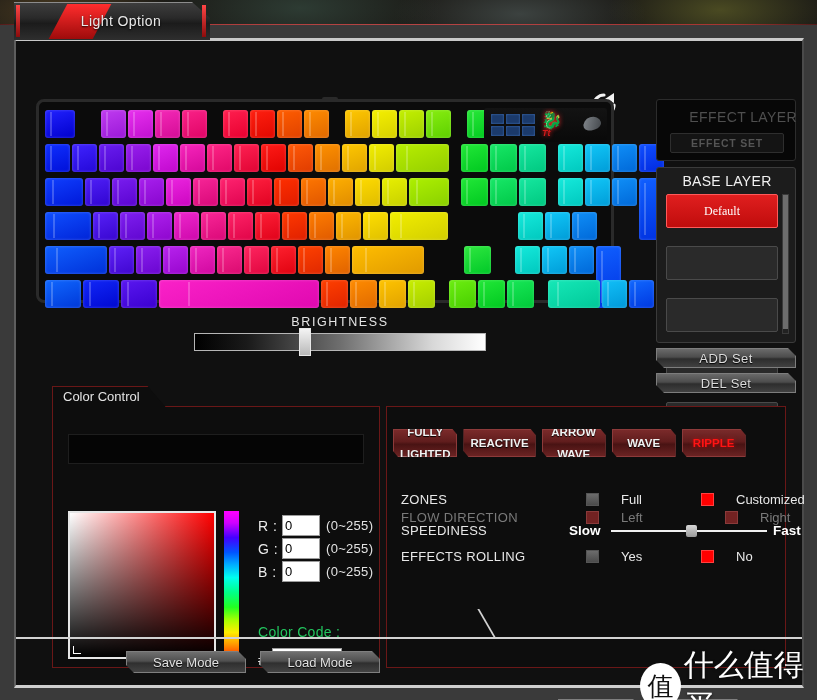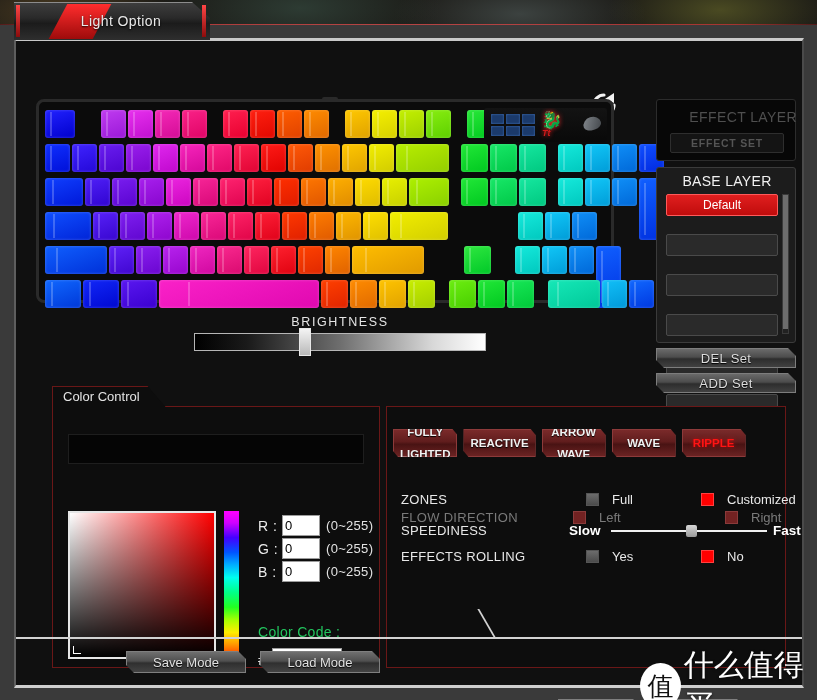--- a/index.html
+++ b/index.html
@@ -180,24 +180,24 @@
     position:relative;
   }
   #base-layer-title {
     position:absolute; left:0; top:5px; width:140px; text-align:center;
     color:#f1f1f1; font-size:14px; letter-spacing:.3px;
   }
   #layer-list {
     position:absolute; left:9px; top:26px; width:112px;
   }
   .layer-item {
-    height:22px; margin-bottom:18px; border-radius:2px;
+    height:34px; margin-bottom:18px; border-radius:2px;
     background:#2a2a2a; border:1px solid #4a4a4a;
     display:flex; align-items:center; justify-content:center;
-    font-family:Liberation Sans, sans-serif; font-size:12px; color:#ddd;
+    font-family:Liberation Serif, serif; font-size:12px; color:#ddd;
     cursor:pointer;
   }
   .layer-item.selected {
     background: linear-gradient(#e01f1f,#c00c0c);
     border:1px solid #ff5a5a; color:#fff;
   }
   #layer-scrollbar {
     position:absolute; right:6px; top:26px; width:7px; height:140px;
     background:#222; border:1px solid #3a3a3a;
   }
@@ -290,21 +290,21 @@
     display:flex; align-items:center; justify-content:center; 
     cursor:pointer; text-shadow:0 1px 1px #000;
   }
   .fx-btn.active { color:#ff1414; text-shadow:0 0 4px rgba(255,0,0,.6); }
   .fx-row {
     position:absolute; left:14px; height:19px; display:flex; align-items:center;
     width:376px;
   }
   .fx-row .name { width:145px; color:#e8e8e8; font-size:13px; letter-spacing:.3px;}
   .fx-row .name.dim { color:#7a7a7a; }
-  .opt { display:flex; align-items:center; gap:13px; }
+  .opt { display:flex; align-items:center; gap:22px; }
   .opt .box { width:13px; height:13px; border:1px solid #555; display:block; }
   .opt .box.gray { background: linear-gradient(#6c6c6c,#4b4b4b); }
   .opt .box.red { background:#ff0000; border-color:#ff4040;}
   .opt .box.darkred { background:#722222; border-color:#8a3a3a;}
   .opt .t { color:#e8e8e8; font-size:13px; }
   .opt .t.dim { color:#7a7a7a; }
   #speed-slider-track {
     position:absolute; left:0; top:9px; width:156px; height:2px; background:#f0f0f0;
   }
   #speed-slider-thumb {
@@ -543,22 +543,22 @@
             <div class="layer-item"></div>
             <div class="layer-item"></div>
             <div class="layer-item"></div>
             <div class="layer-item"></div>
             <div class="layer-item"></div>
           </div>
       <div id="layer-scrollbar">
         <div id="layer-scroll-thumb"></div>
       </div>
     </div>
+    <div class="dark-btn">ADD Set</div>
     <div class="dark-btn">DEL Set</div>
-    <div class="dark-btn">ADD Set</div>
   </div>
 
   <div class="group" id="color-control">
     <div class="group-tab">Color Control</div>
     <div id="color-preview"></div>
     <div id="sv-square">
       <div id="sv-cursor"></div>
     </div>
     <div id="hue-strip"></div>
 
@@ -612,21 +612,21 @@
               <span class="box gray"></span>
               <span class="t">Full</span>
             </div>
             <div class="opt" style="position: absolute; left: 300px;">
               <span class="box red"></span>
               <span class="t">Customized</span>
             </div>
           </div>
           <div class="fx-row" style="top: 101px;">
             <div class="name dim">FLOW DIRECTION</div>
-            <div class="opt" style="position: absolute; left: 172px;">
+            <div class="opt" style="position: absolute; left: 185px;">
               <span class="box darkred"></span>
               <span class="t dim">Left</span>
             </div>
             <div class="opt" style="position: absolute; left: 299px; margin-left: 25px;">
               <span class="box darkred"></span>
               <span class="t dim">Right</span>
             </div>
           </div>
           <div class="fx-row" style="top: 114px;">
             <div class="name">SPEEDINESS</div>

